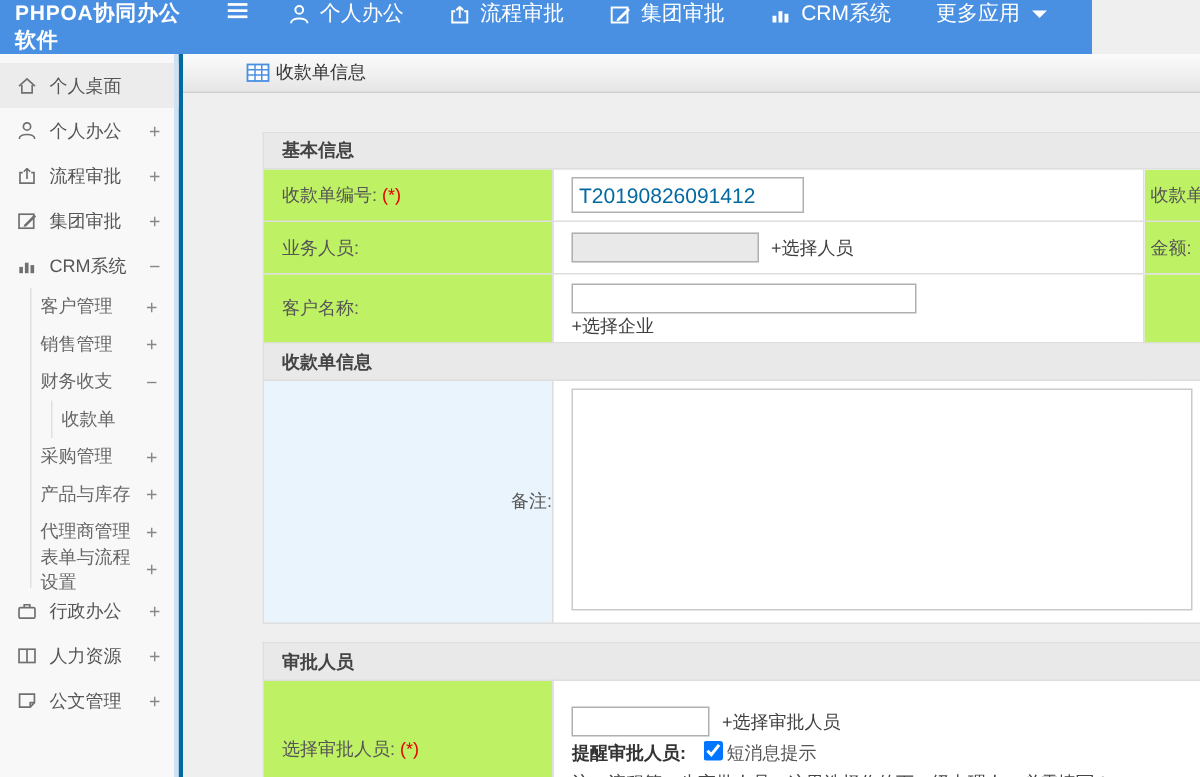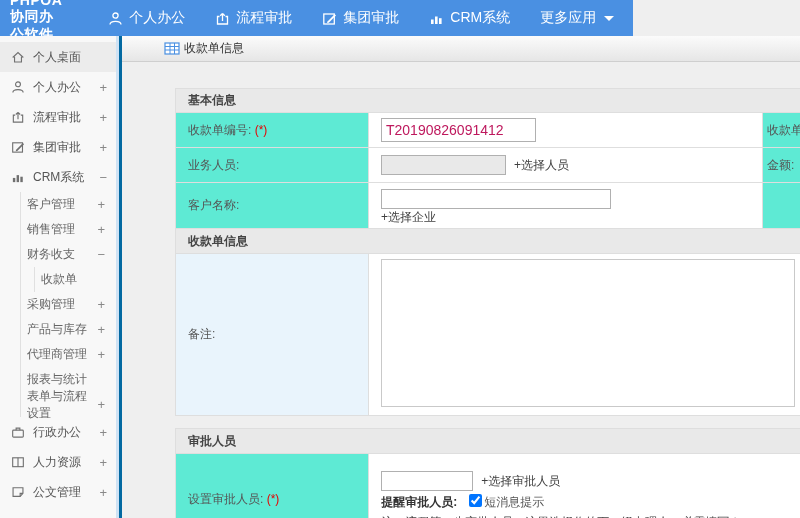--- a/index.html
+++ b/index.html
@@ -1,20 +1,20 @@
 <!DOCTYPE html>
 <html><head>
 <meta charset="utf-8">
 <style>
   * { margin:0; padding:0; box-sizing:border-box; }
   html,body { width:800px; height:518px; overflow:hidden; }
   body { position:relative; font-family:"Liberation Sans","DejaVu Sans",sans-serif; background:#efefef; }
 
   
-  .topbar { position:absolute; left:0; top:0; width:633px; height:36px; background:#4a90e2; display:flex; align-items:center; color:#fff; }
+  .topbar { position:absolute; left:0; top:0; width:728px; height:36px; background:#4a90e2; display:flex; align-items:flex-start; color:#fff; }
   .brand { width:158px; padding-left:10px; font-size:14px; font-weight:bold; letter-spacing:.5px; }
   .hamburger { width:18px; height:14px; margin-left:20px; cursor:pointer; }
   .topnav { display:flex; align-items:center; margin-left:26px; }
   .topnav-item { display:flex; align-items:center; gap:6px; font-size:14px; margin-right:30px; cursor:pointer; white-space:nowrap; }
   .ic { display:block; }
   .caret { width:0; height:0; border-left:5px solid transparent; border-right:5px solid transparent; border-top:5px solid #fff; margin-left:2px; }
 
   
   .sidebar { position:absolute; left:0; top:36px; width:122px; bottom:0; background:#f8f8f8; border-right:3px solid #0369a1; font-size:12px; color:#555; padding-top:6px; }
   .scroll-strip { position:absolute; right:0; top:0; width:3px; height:100%; background:#cfe2f4; }
@@ -34,24 +34,24 @@
 
   
   .content { position:absolute; left:122px; top:62px; width:678px; height:456px; background:#efefef; overflow:hidden; }
 
   table.form { position:absolute; left:53px; border-collapse:collapse; background:#fff; table-layout:fixed; font-size:12px; color:#555; width:742px; }
   table.form td { border:1px solid #dedede; padding:0 0 0 12px; }
   table.form { border:1px solid #c6c6c6; }
   #form1 { top:26px; }
   #form2 { top:366px; }
   .sec-hdr td { background:#e9e9e9; height:24px; font-weight:bold; color:#444; }
-  .lbl { background:#5eead4; }
-  .lbl-blue { background:#e9f4fc; }
+  .lbl { background:#bef264; }
+  .lbl-blue { background:#e9f4fc;text-align:right; }
   .req { color:#e60000; }
-  .txtin { height:24px; border:1px solid #b0b0b0; font-size:14px; padding:2px 4px; font-family:"Liberation Sans","DejaVu Sans",sans-serif; color:#be185d; }
+  .txtin { height:24px; border:1px solid #b0b0b0; font-size:14px; padding:2px 4px; font-family:"Liberation Sans","DejaVu Sans",sans-serif; color:#0369a1; }
   .txtin.small { height:20px; font-size:12px; }
   .txtin:disabled, .txtin.gray { background:#e9e9e9; }
   a.lnk { color:#404040; text-decoration:none; font-size:12px; cursor:pointer; }
   .cell-flex { display:flex; align-items:center; gap:8px; }
   .remark-ta { width:414px; height:148px; border:1px solid #c9c9c9; resize:none; margin:5px 0; font-family:"Liberation Sans","DejaVu Sans",sans-serif; }
   .apr-line { display:flex; align-items:center; gap:8px; margin:3px 0; }
   .apr-note { color:#444; margin-top:2px; }
   .bold { font-weight:bold; color:#333; }
   .cbx { width:13px; height:13px; margin:0 2px 0 4px; }
 </style>
@@ -168,24 +168,20 @@
     </div>
     <div class="s-sub">
       <span>产品与库存</span>
       <span class="expand">+</span>
     </div>
     <div class="s-sub">
       <span>代理商管理</span>
       <span class="expand">+</span>
     </div>
     <div class="s-sub">
-      <span>报表与统计</span>
-      <span class="expand"></span>
-    </div>
-    <div class="s-sub">
       <span>表单与流程设置</span>
       <span class="expand">+</span>
     </div>
   </div>
 
   <div class="s-item">
     <svg class="s-icon" width="14" height="14" viewBox="0 0 15 15">
         <rect x="1.8" y="5.5" width="11.4" height="7.5" rx="1" fill="none" stroke="currentColor" stroke-width="1.2"></rect>
         <path d="M5.5,5.5 V3.4 H9.5 V5.5" fill="none" stroke="currentColor" stroke-width="1.2"></path>
       </svg>
@@ -282,21 +278,21 @@
     <colgroup>
         <col style="width:193px">
         <col style="width:547px">
       </colgroup>
     <tbody>
         <tr class="sec-hdr">
       <td colspan="2" style="height:25px">审批人员</td>
     </tr>
     <tr style="height:92px">
       <td class="lbl">
-        <span>设置审批人员:</span>
+        <span>选择审批人员:</span>
         <span class="req">(*)</span>
       </td>
       <td>
         <div class="apr-line">
           <input class="txtin small" style="width: 92px;" value="">
           <a class="lnk">+选择审批人员</a>
         </div>
         <div class="apr-line">
           <span class="bold">提醒审批人员:</span>
           <span style="display:flex;align-items:flex-start;">

